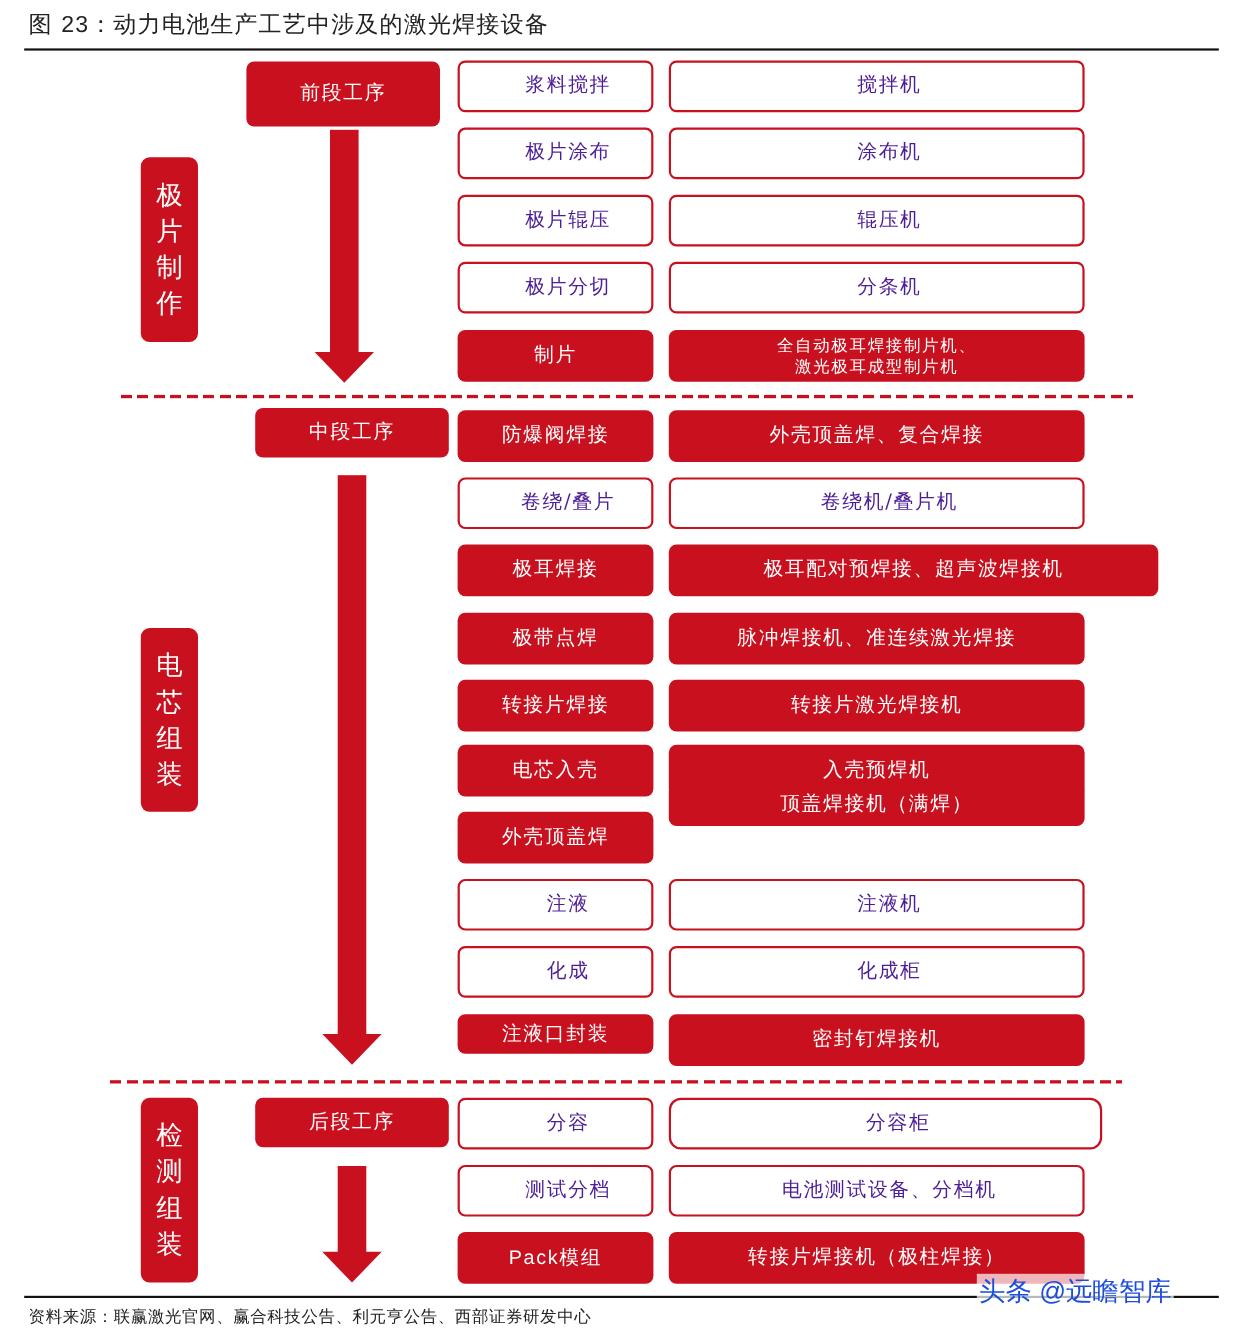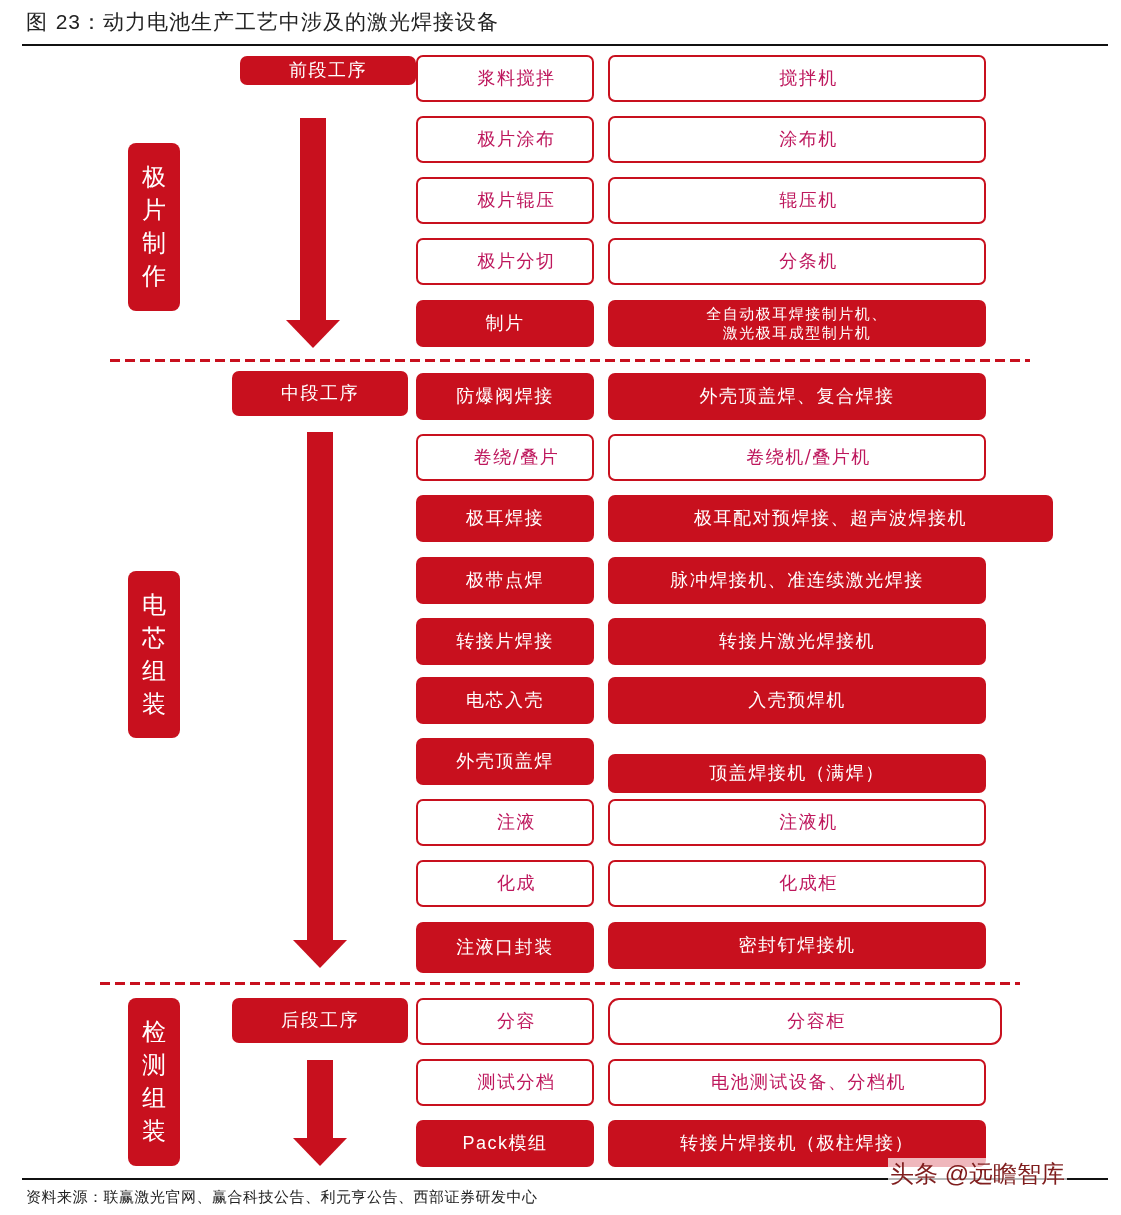--- a/index.html
+++ b/index.html
@@ -8,29 +8,29 @@
     font-family: "DejaVu Serif", "Liberation Serif", serif; color: #1a1a1a; overflow: hidden;
   }
   .title {
     position: absolute; left: 26px; top: 8px; font-size: 21px; letter-spacing: 1px; color: #222;
   }
   .title .num { font-family: "Liberation Sans", sans-serif; }
   .rule-top { position: absolute; left: 22px; top: 44px; width: 1086px; height: 2px; background: #111; }
   .rule-bottom { position: absolute; left: 22px; top: 1178px; width: 1086px; height: 2px; background: #111; }
   .source { position: absolute; left: 26px; top: 1188px; font-size: 15px; color: #222; letter-spacing: 0.5px; }
   .watermark {
-    position: absolute; left: 888px; top: 1158px; font-size: 24px; color: #7f1d1d;
+    position: absolute; left: 888px; top: 1158px; font-size: 24px; color: #1d4ed8;
     font-family: "Liberation Sans", sans-serif; background: rgba(255,255,255,0.7); padding: 0 2px;
   }
   .box {
     position: absolute; border-radius: 7px; display: flex; align-items: center; justify-content: center;
     text-align: center; font-size: 18px; letter-spacing: 1.5px; line-height: 1.25;
   }
   .box.red { background: #c8101e; color: #fff; }
-  .box.white { background: #fff; border: 2px solid #c8101e; color: #be185d; padding-left: 23px; }
+  .box.white { background: #fff; border: 2px solid #c8101e; color: #4c1d95; padding-left: 23px; }
   .box.small { font-size: 15px; }
   .stage {
     position: absolute; left: 128px; width: 52px; background: #c8101e; border-radius: 8px; color: #fff;
     display: flex; flex-direction: column; align-items: center; justify-content: center;
     font-size: 24px; line-height: 33px;
   }
   .arrow { position: absolute; }
   .arrow .shaft { position: absolute; left: 50%; transform: translateX(-50%); top: 0; width: 26px; background: #c8101e; }
   .arrow .head {
     position: absolute; left: 50%; transform: translateX(-50%); width: 0; height: 0;
@@ -41,21 +41,21 @@
 </style>
 </head>
 <body>
 
 <div class="title">
   <span>图</span>
   <span class="num">23</span><span>：动力电池生产工艺中涉及的激光焊接设备</span>
 </div>
 <div class="rule-top"></div>
 
-<div class="box red" style="left:240px;top:56px;width:176px;height:29px;">前段工序</div>
+<div class="box red" style="left:224px;top:56px;width:176px;height:59px;">前段工序</div>
 <div class="box red" style="left:232px;top:371px;width:176px;height:45px;">中段工序</div>
 <div class="box red" style="left:232px;top:998px;width:176px;height:45px;">后段工序</div>
 
 <div class="stage" style="top:143px;height:168px;">
   <span>极</span>
   <span>片</span>
   <span>制</span>
   <span>作</span>
 </div>
 <div class="stage" style="top:571px;height:167px;">
@@ -117,29 +117,29 @@
 <div class="box red" style="left:416px;top:557px;width:178px;height:47px;">极带点焊</div>
 <div class="box red" style="left:608px;top:557px;width:378px;height:47px;">脉冲焊接机、准连续激光焊接</div>
 
 <div class="box red" style="left:416px;top:618px;width:178px;height:47px;">转接片焊接</div>
 <div class="box red" style="left:608px;top:618px;width:378px;height:47px;">转接片激光焊接机</div>
 
 <div class="box red" style="left:416px;top:677px;width:178px;height:47px;">电芯入壳</div>
 <div class="box red" style="left:608px;top:677px;width:378px;height:47px;">入壳预焊机</div>
 
 <div class="box red" style="left:416px;top:738px;width:178px;height:47px;">外壳顶盖焊</div>
-<div class="box red" style="left:608px;top:754px;width:378px;height:39px;">顶盖焊接机（满焊）</div>
+<div class="box red" style="left:608px;top:712px;width:378px;height:39px;">顶盖焊接机（满焊）</div>
 
 <div class="box white" style="left:416px;top:799px;width:178px;height:47px;">注液</div>
 <div class="box white" style="left:608px;top:799px;width:378px;height:47px;">注液机</div>
 
 <div class="box white" style="left:416px;top:860px;width:178px;height:47px;">化成</div>
 <div class="box white" style="left:608px;top:860px;width:378px;height:47px;">化成柜</div>
 
-<div class="box red" style="left:416px;top:922px;width:178px;height:51px;">注液口封装</div>
+<div class="box red" style="left:416px;top:922px;width:178px;height:36px;">注液口封装</div>
 <div class="box red" style="left:608px;top:922px;width:378px;height:47px;">密封钉焊接机</div>
 
 <div class="box white" style="left:416px;top:998px;width:178px;height:47px;">分容</div>
 <div class="box white" style="left:608px;top:998px;width:394px;height:47px;border-radius:11px;">分容柜</div>
 
 <div class="box white" style="left:416px;top:1059px;width:178px;height:47px;">测试分档</div>
 <div class="box white" style="left:608px;top:1059px;width:378px;height:47px;">电池测试设备、分档机</div>
 
 <div class="box red" style="left:416px;top:1120px;width:178px;height:47px;font-family:'Liberation Sans', sans-serif;">Pack模组</div>
 <div class="box red" style="left:608px;top:1120px;width:378px;height:47px;">转接片焊接机（极柱焊接）</div>

